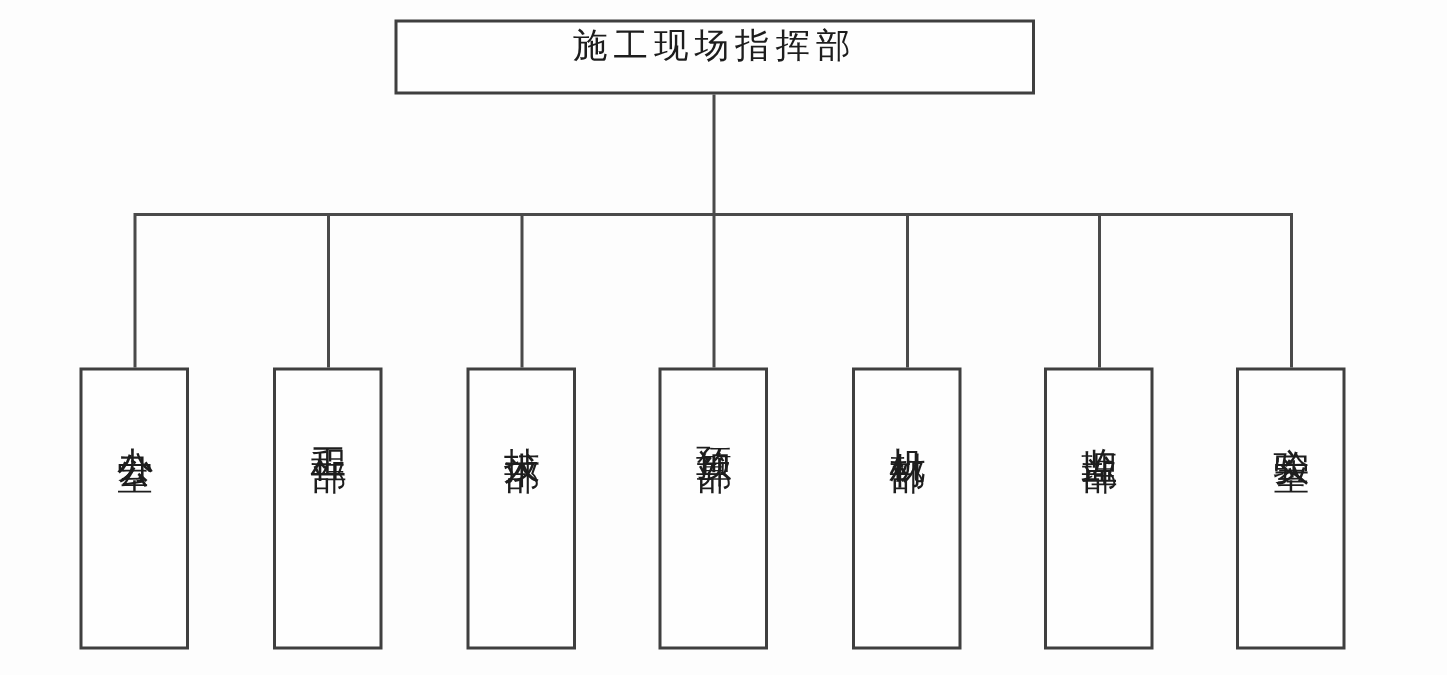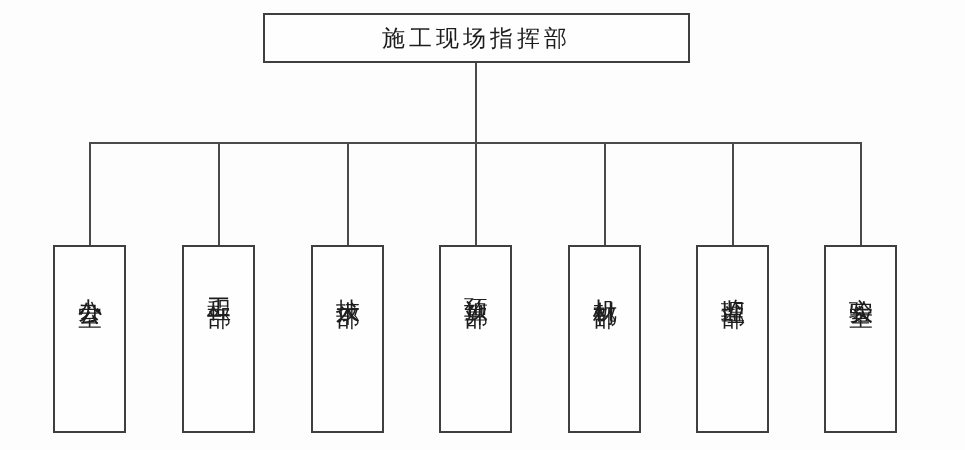--- a/index.html
+++ b/index.html
@@ -22,21 +22,21 @@
   
   .node {
     position: absolute;
     box-sizing: border-box;
     border: 2px solid #3f3f3f;
     background: #fefefe;
   }
 
   .root-node {
     display: flex;
-    align-items: center;
+    align-items: flex-start;
     justify-content: center;
   }
   .root-label {
     font-size: 23px;
     letter-spacing: 4px;
     color: #1d1d1d;
     font-family: "DejaVu Serif", "Liberation Serif", serif;
     font-weight: 500;
     white-space: nowrap;
   }

